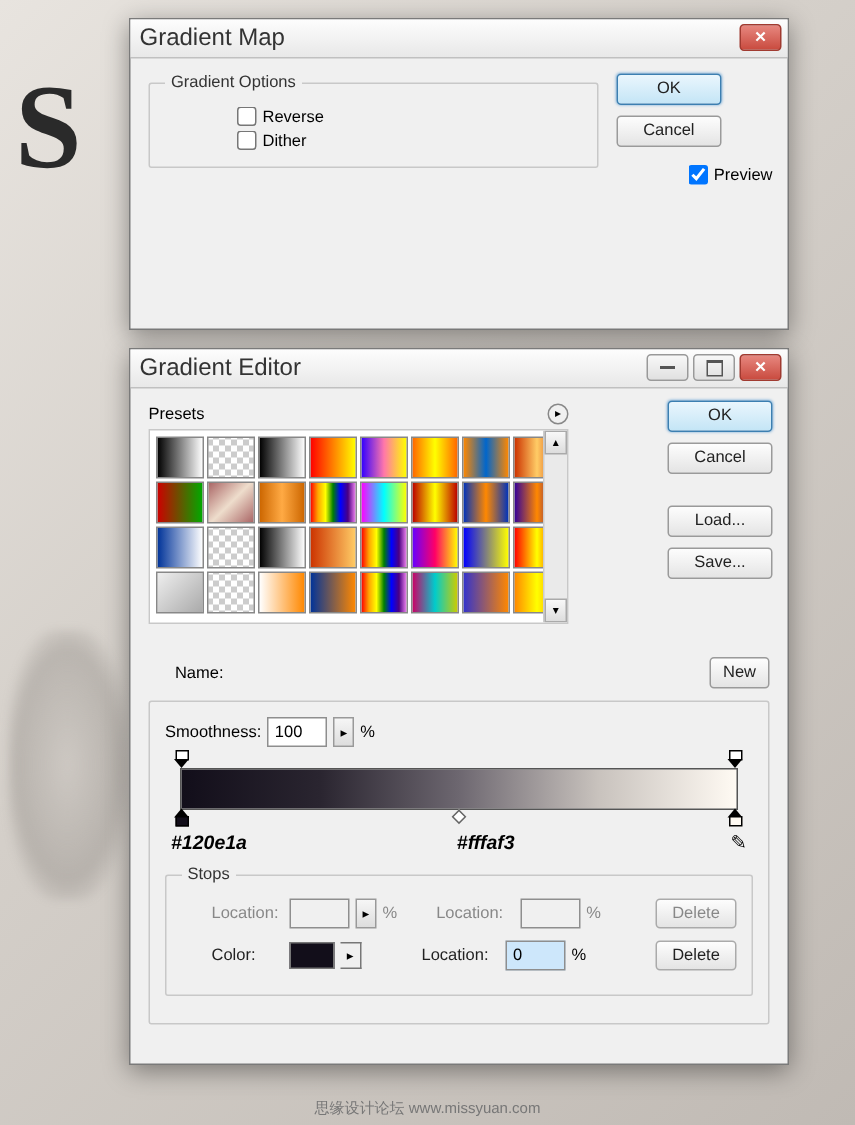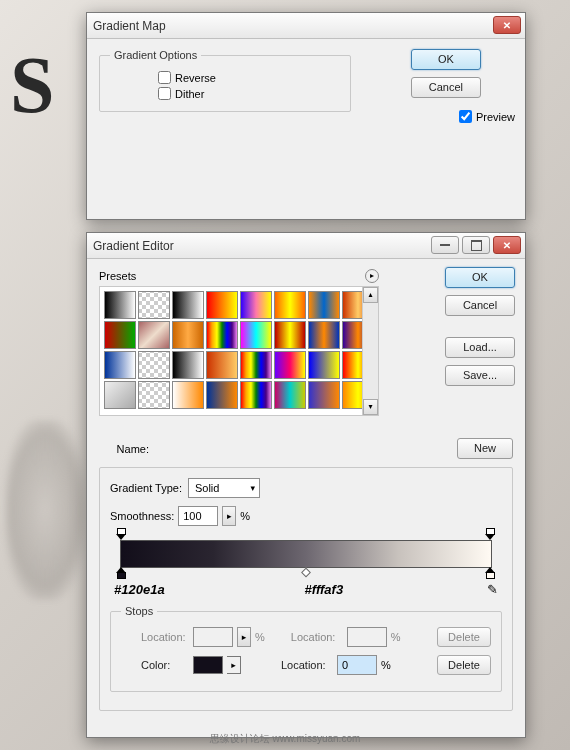--- a/index.html
+++ b/index.html
@@ -1,20 +1,20 @@
 <!DOCTYPE html>
 <html><head>
 <meta charset="utf-8">
 <style>
 * { box-sizing: border-box; margin: 0; padding: 0; font-family: 'Segoe UI', Tahoma, sans-serif; font-size: 11px; }
 body { width: 570px; height: 750px; background: linear-gradient(135deg, #e8e4df 0%, #d5d0ca 40%, #c0bab4 100%); position: relative; overflow: hidden; }
 
 .dialog { position: absolute; background: #f0f0f0; border: 1px solid #7a7a7a; box-shadow: 0 4px 16px rgba(0,0,0,0.4); }
 .titlebar { background: linear-gradient(#fdfdfd, #e8e8e8); border-bottom: 1px solid #c0c0c0; height: 26px; display: flex; align-items: center; padding: 0 6px; position: relative; }
-.titlebar .title { font-size: 12px; color: #333; }
+.titlebar .title { font-size: 16px; color: #333; }
 .titlebar .winbtns { position: absolute; right: 4px; top: 3px; display: flex; gap: 3px; }
 .winbtn { width: 28px; height: 18px; border: 1px solid #999; border-radius: 3px; display: flex; align-items: center; justify-content: center; background: linear-gradient(#f8f8f8,#e0e0e0); cursor: pointer; }
 .winbtn.close { background: linear-gradient(#e7877f,#c94b3f); border-color: #a03a30; color: #fff; font-weight: bold; }
 .winbtn.close::before { content: "✕"; font-size: 10px; }
 .winbtn.min::before { content: ""; width: 10px; border-bottom: 2px solid #555; }
 .winbtn.max::before { content: ""; width: 9px; height: 8px; border: 1px solid #555; border-top-width: 2px; }
 
 .body { padding: 10px 12px; }
 
 fieldset { border: 1px solid #c8c8c8; border-radius: 2px; padding: 10px 10px 8px; margin-bottom: 10px; background: #f0f0f0; }
@@ -85,21 +85,21 @@
 <div class="bg-smoke"></div>
 
 <div class="dialog" style="left:86px; top:12px; width:440px;">
   <div class="titlebar">
     <span class="title">Gradient Map</span>
     <div class="winbtns">
       <div class="winbtn close"></div>
     </div>
   </div>
   <div class="body" style="position:relative; height:180px;">
-    <fieldset style="width:252px;">
+    <fieldset style="width:300px;">
       <legend>Gradient Options</legend>
       <div class="check">
         <input type="checkbox" style="">
         <span>Reverse</span>
       </div>
       <div class="check">
         <input type="checkbox" style="">
         <span>Dither</span>
       </div>
     </fieldset>
@@ -174,30 +174,24 @@
       <div class="btn primary">OK</div>
       <div class="btn">Cancel</div>
       <div style="height:14px;"></div>
       <div class="btn">Load...</div>
       <div class="btn">Save...</div>
     </div>
 
     <div class="field-row" style="margin-top:22px;">
       <label>Name:</label>
       <span style="flex:1"></span>
-      <div class="btn" style="width:56px; margin:0;">New</div>
+      <div class="btn" style="width:40px; margin:0;">New</div>
     </div>
 
     <fieldset style="margin-top:8px;">
-      <div style="display:flex; align-items:center; gap:6px; margin-bottom:8px;">
-        <span>Gradient Type:</span>
-        <div class="select" style="width:72px;">
-          <span>Solid</span>
-        </div>
-      </div>
       <div style="display:flex; align-items:center; gap:4px;">
         <span>Smoothness:</span>
         <input class="num-input" value="100" style="">
         <div class="num-spin"></div>
         <span>%</span>
       </div>
 
       <div class="grad-editor-bar">
         <div class="stop top" style="left:-5px;">
             <div class="stop-sq"></div>

